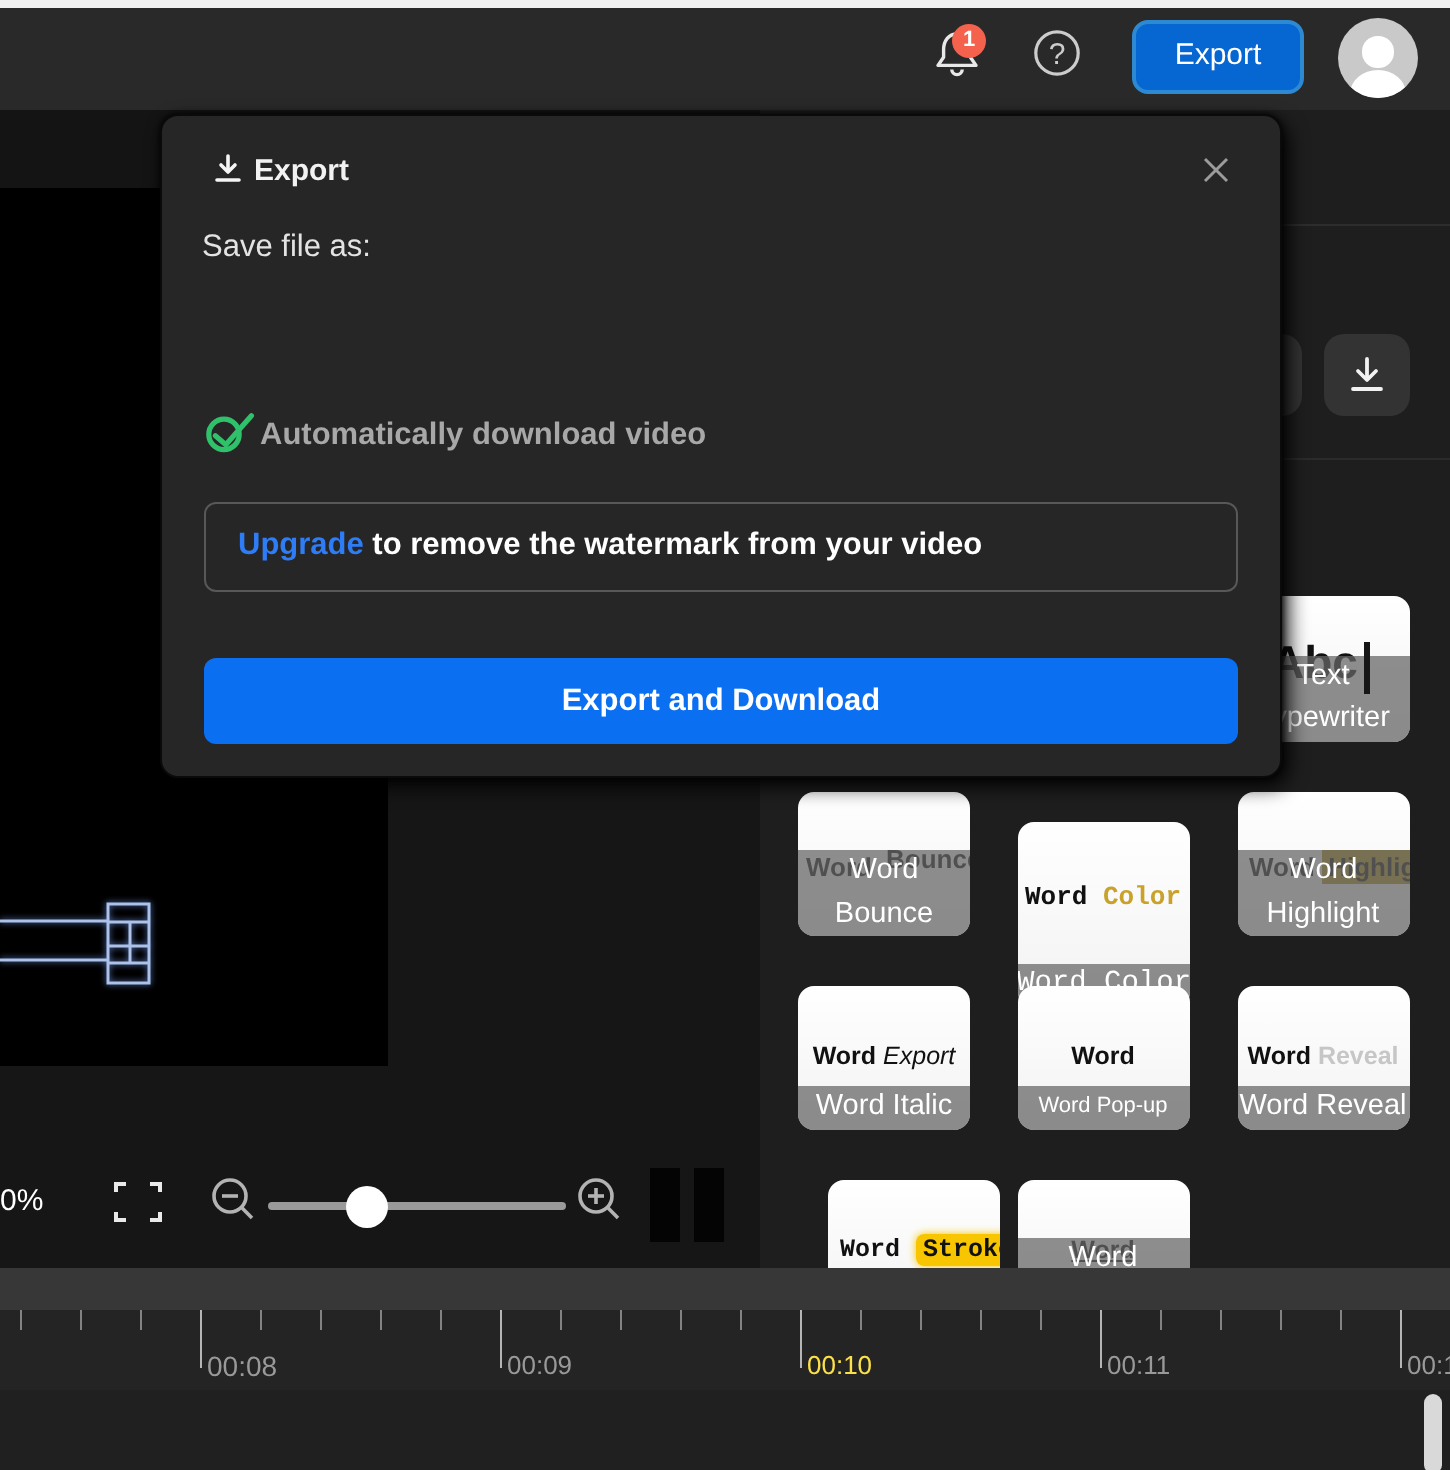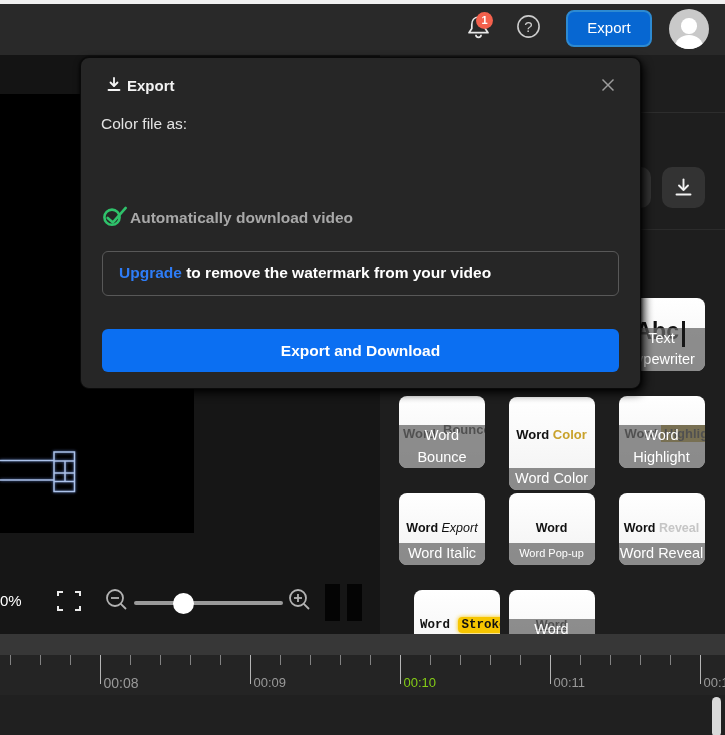--- a/index.html
+++ b/index.html
@@ -92,21 +92,21 @@
       <div style="position:absolute;left:618.5px;top:298px;width:86px;height:72.5px;border-radius:8px;background:linear-gradient(#ffffff,#f2f2f2);overflow:hidden;">
         <div style="position:absolute;left:17px;top:20px;font-size:23px;font-weight:bold;color:#111;">Abc</div>
         <div style="position:absolute;left:63px;top:23px;width:3.5px;height:26px;background:#161616;z-index:2;"></div>
         <div style="position:absolute;left:0;bottom:0;width:100%;height:43px;background:rgba(102,102,102,0.74);color:#fff;font-size:14.5px;line-height:21.5px;text-align:center;white-space:nowrap;">Text<br>Typewriter</div>
       </div>
       <div style="position:absolute;left:399px;top:395.5px;width:86px;height:72.5px;border-radius:8px;background:linear-gradient(#ffffff,#f2f2f2);overflow:hidden;">
         <div style="position:absolute;left:4px;top:30px;font-size:13px;font-weight:bold;color:#111;">Word</div>
         <div style="position:absolute;left:44px;top:26px;font-size:13px;font-weight:bold;color:#111;">Bounce</div>
         <div style="position:absolute;left:0;bottom:0;width:100%;height:43px;background:rgba(102,102,102,0.74);color:#fff;font-size:14.5px;line-height:21.5px;text-align:center;white-space:nowrap;">Word<br>Bounce</div>
       </div>
-      <div style="position:absolute;left:508.5px;top:397px;width:86px;height:93px;border-radius:8px;background:linear-gradient(#ffffff,#f2f2f2);overflow:hidden;">
+      <div style="position:absolute;left:508.5px;top:411px;width:86px;height:93px;border-radius:8px;background:linear-gradient(#ffffff,#f2f2f2);overflow:hidden;font-family:Liberation Mono, monospace;">
         <div style="position:absolute;left:0;top:30px;width:100%;text-align:center;font-size:13px;font-weight:bold;color:#111;">Word <span style="color:#c9a22b;">Color</span></div>
         <div style="position:absolute;left:0;bottom:0;width:100%;height:22.5px;background:rgba(102,102,102,0.74);color:#fff;font-size:14.5px;line-height:21.5px;text-align:center;white-space:nowrap;">Word Color</div>
       </div>
       <div style="position:absolute;left:618.5px;top:395.5px;width:86px;height:72.5px;border-radius:8px;background:linear-gradient(#ffffff,#f2f2f2);overflow:hidden;">
         <div style="position:absolute;left:6px;top:30px;font-size:13px;font-weight:bold;color:#111;white-space:nowrap;">Word <span style="background:#ab8c1e;padding:1px 3px;">Highlight</span></div>
         <div style="position:absolute;left:0;bottom:0;width:100%;height:43px;background:rgba(102,102,102,0.74);color:#fff;font-size:14.5px;line-height:21.5px;text-align:center;white-space:nowrap;">Word<br>Highlight</div>
       </div>
       <div style="position:absolute;left:399px;top:492.5px;width:86px;height:72.5px;border-radius:8px;background:linear-gradient(#ffffff,#f2f2f2);overflow:hidden;">
         <div style="position:absolute;left:0;top:28px;width:100%;text-align:center;font-size:12.5px;color:#111;"><b>Word</b> <i>Export</i></div>
         <div style="position:absolute;left:0;bottom:0;width:100%;height:22.5px;background:rgba(102,102,102,0.74);color:#fff;font-size:14.5px;line-height:21.5px;text-align:center;white-space:nowrap;">Word Italic</div>
@@ -149,21 +149,21 @@
       <div style="position:absolute;left:520.0px;top:655px;width:1px;height:10px;background:#828282;"></div>
       <div style="position:absolute;left:580.0px;top:655px;width:1px;height:10px;background:#828282;"></div>
       <div style="position:absolute;left:610.0px;top:655px;width:1px;height:10px;background:#828282;"></div>
       <div style="position:absolute;left:640.0px;top:655px;width:1px;height:10px;background:#828282;"></div>
       <div style="position:absolute;left:670.0px;top:655px;width:1px;height:10px;background:#828282;"></div>
       <div style="position:absolute;left:100px;top:655px;width:1px;height:29px;background:#b5b5b5;"></div>
       <div style="position:absolute;left:103.5px;top:675px;font-size:14px;color:#999;">00:08</div>
       <div style="position:absolute;left:250px;top:655px;width:1px;height:29px;background:#b5b5b5;"></div>
       <div style="position:absolute;left:253.5px;top:675px;font-size:13px;color:#999;">00:09</div>
       <div style="position:absolute;left:400px;top:655px;width:1px;height:29px;background:#b5b5b5;"></div>
-      <div style="position:absolute;left:403.5px;top:675px;font-size:13px;color:#84cc16;text-align:center;">00:10</div>
+      <div style="position:absolute;left:403.5px;top:675px;font-size:13px;color:#fde047;text-align:center;">00:10</div>
       <div style="position:absolute;left:550px;top:655px;width:1px;height:29px;background:#b5b5b5;"></div>
       <div style="position:absolute;left:553.5px;top:675px;font-size:13px;color:#999;">00:11</div>
       <div style="position:absolute;left:700px;top:655px;width:1px;height:29px;background:#b5b5b5;"></div>
       <div style="position:absolute;left:703.5px;top:675px;font-size:13px;color:#999;">00:12</div>
     </div>
   <div class="abs" style="left:712px;top:697px;width:9px;height:40px;border-radius:4.5px;background:#d9d9d9;"></div>
 
   <div class="abs" style="left:80px;top:57px;width:561px;height:332px;background:#262626;border:1px solid #0a0a0a;border-radius:9px;box-shadow:3px 4px 10px rgba(0,0,0,0.95), 0 0 3px rgba(0,0,0,0.9);">
     <svg class="abs" style="left:24px;top:18px;" width="18" height="18" viewBox="0 0 18 18">
       <g stroke="#f5f5f5" stroke-width="1.8" fill="none" stroke-linecap="round" stroke-linejoin="round">
@@ -172,21 +172,21 @@
           <path d="M3.5 14 h11"></path>
       </g>
     </svg>
     <div class="abs" style="left:46px;top:19px;font-size:15px;font-weight:bold;color:#f2f2f2;">Export</div>
     <svg class="abs" style="left:518px;top:18px;" width="18" height="18" viewBox="0 0 18 18">
       <g stroke="#9c9c9c" stroke-width="1.5">
           <line x1="3.5" y1="3.5" x2="14.5" y2="14.5"></line>
           <line x1="14.5" y1="3.5" x2="3.5" y2="14.5"></line>
         </g>
     </svg>
-    <div class="abs" style="left:20px;top:57px;font-size:15.5px;color:#e3e3e3;">Color file as:</div>
+    <div class="abs" style="left:20px;top:57px;font-size:15.5px;color:#e3e3e3;">Save file as:</div>
     <svg class="abs" style="left:19px;top:146px;" width="30" height="25" viewBox="0 0 30 25">
       <circle cx="12" cy="13.2" r="7.6" fill="none" stroke="#2fc26b" stroke-width="2.6"></circle>
       <path d="M7.7 13.9 L12.9 18.4 L25.7 3.9" fill="none" stroke="#2fc26b" stroke-width="2.6" stroke-linecap="round" stroke-linejoin="round"></path>
     </svg>
     <div class="abs" style="left:49px;top:151px;font-size:15.5px;font-weight:bold;color:#a8a8a8;">Automatically download video</div>
     <div class="abs" style="left:21px;top:193px;width:517px;height:45px;border:1px solid #585858;border-radius:6px;">
       <div class="abs" style="left:16px;top:12px;font-size:15.5px;font-weight:bold;color:#fff;"><span style="color:#2e7cf6;">Upgrade</span> to remove the watermark from your video</div>
     </div>
     <div class="abs" style="left:21px;top:271px;width:517px;height:43px;border-radius:6px;background:#0b6ff2;color:#fff;font-size:15.5px;font-weight:bold;text-align:center;line-height:43px;">Export and Download</div>
   </div>

